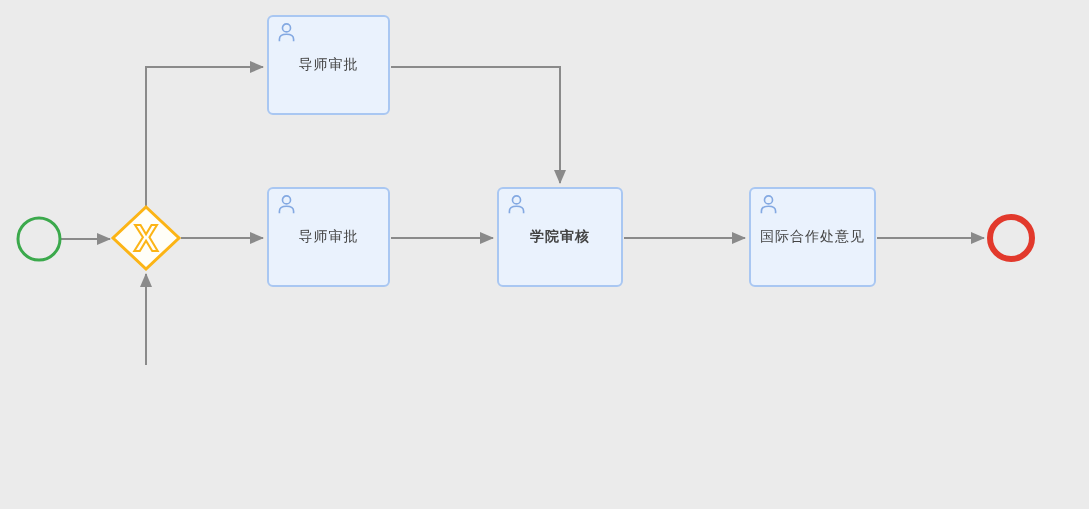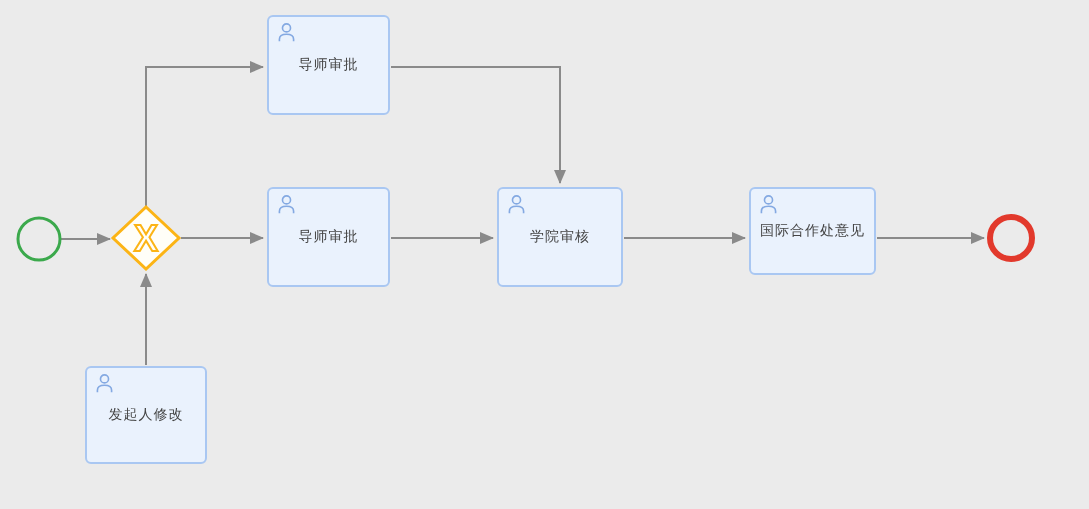--- a/index.html
+++ b/index.html
@@ -41,22 +41,22 @@
   }
   .task .user-icon {
     position: absolute;
     top: 4px;
     left: 6px;
     width: 23px;
     height: 23px;
   }
   .t0 { left: 267px; top: 15px;  width: 123px; height: 100px; }
   .t1 { left: 267px; top: 187px; width: 123px; height: 100px; }
-  .t2 { left: 497px; top: 187px; width: 126px; height: 100px; }
-  .t3 { left: 749px; top: 187px; width: 127px; height: 88px; }
+  .t2 { left: 497px; top: 187px; width: 126px; height: 100px; font-weight: bold; }
+  .t3 { left: 749px; top: 187px; width: 127px; height: 100px; }
   .t4 { left: 85px;  top: 366px; width: 122px; height: 98px;  }
   .flow {
     stroke: #8a8a8a;
     stroke-width: 2;
     fill: none;
   }
   .gateway-x {
     font-family: "Liberation Sans", sans-serif;
     font-weight: bold;
     font-size: 36px;
@@ -130,23 +130,14 @@
   <div class="task t3">
     <svg class="user-icon" viewBox="0 0 24 24">
       <g fill="none" stroke="#84a9e2" stroke-width="1.7">
         <circle cx="12" cy="7.2" r="4.2"></circle>
         <path d="M4.6,21 v-2 c0,-3.6 3.3,-5.2 7.4,-5.2 s7.4,1.6 7.4,5.2 v2"></path>
       </g>
     </svg>
     <span class="label">国际合作处意见</span>
   </div>
 
-  <div class="task t4">
-    <svg class="user-icon" viewBox="0 0 24 24">
-      <g fill="none" stroke="#84a9e2" stroke-width="1.7">
-        <circle cx="12" cy="7.2" r="4.2"></circle>
-        <path d="M4.6,21 v-2 c0,-3.6 3.3,-5.2 7.4,-5.2 s7.4,1.6 7.4,5.2 v2"></path>
-      </g>
-    </svg>
-    <span class="label">发起人修改</span>
-  </div>
 
 </div>
 
 </body></html>

